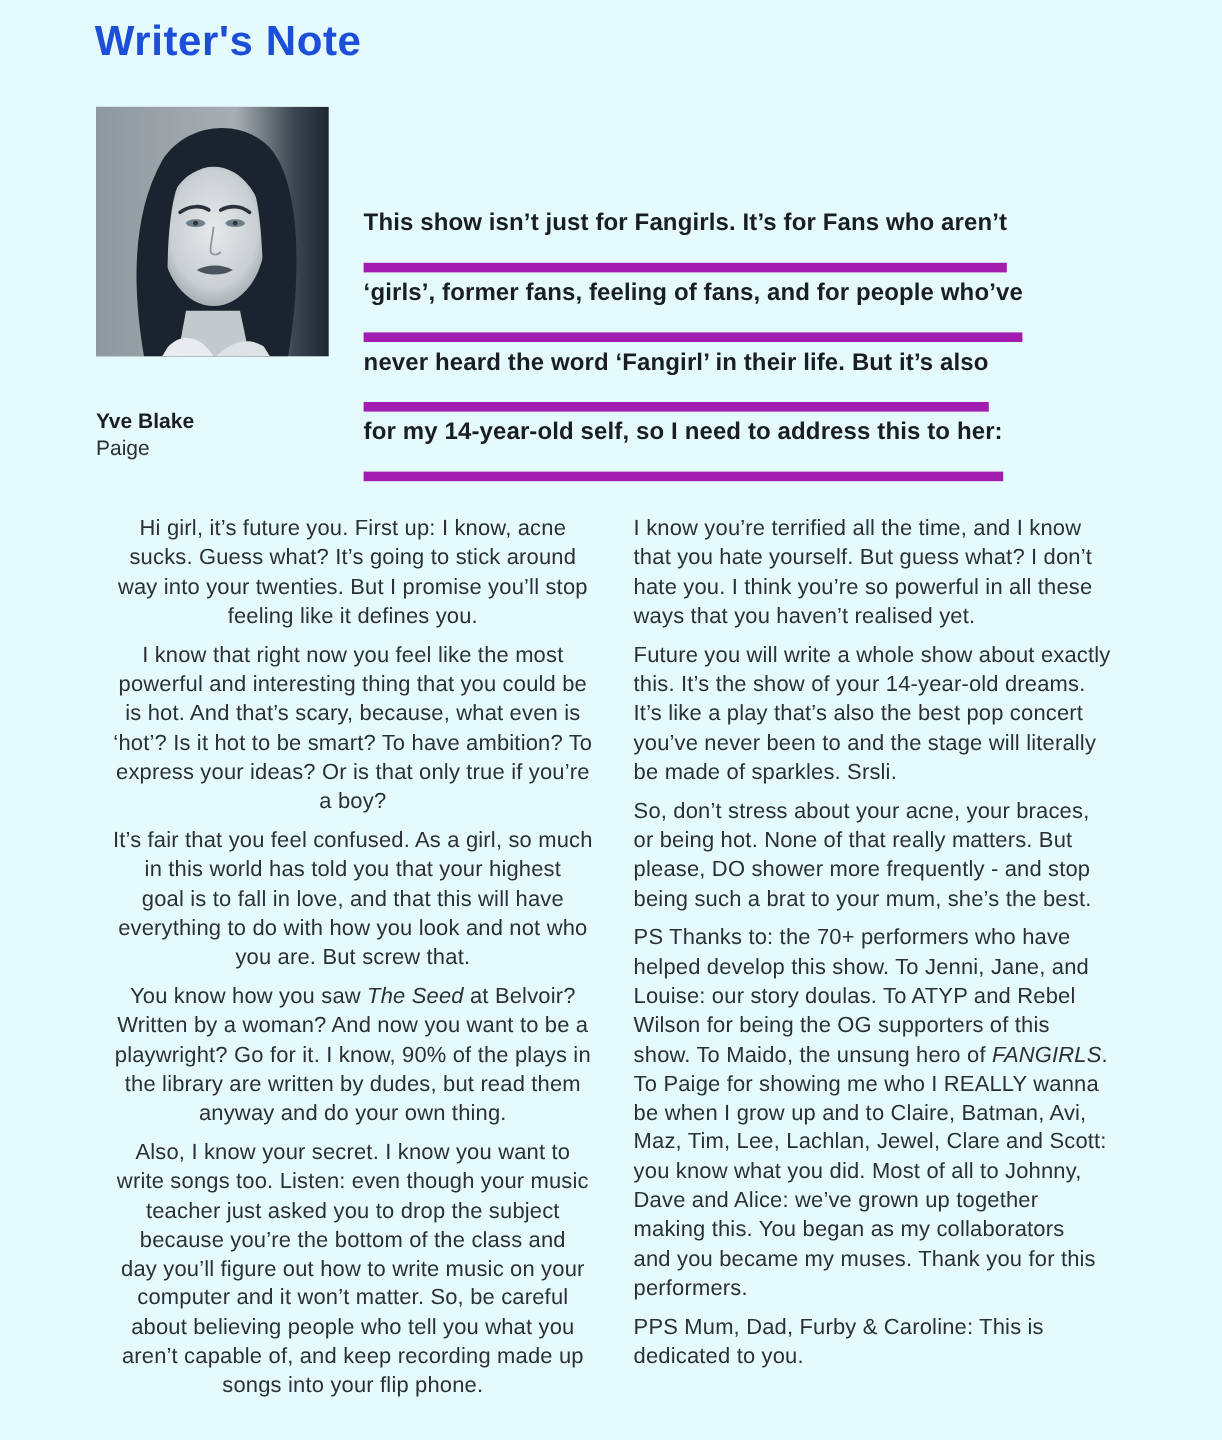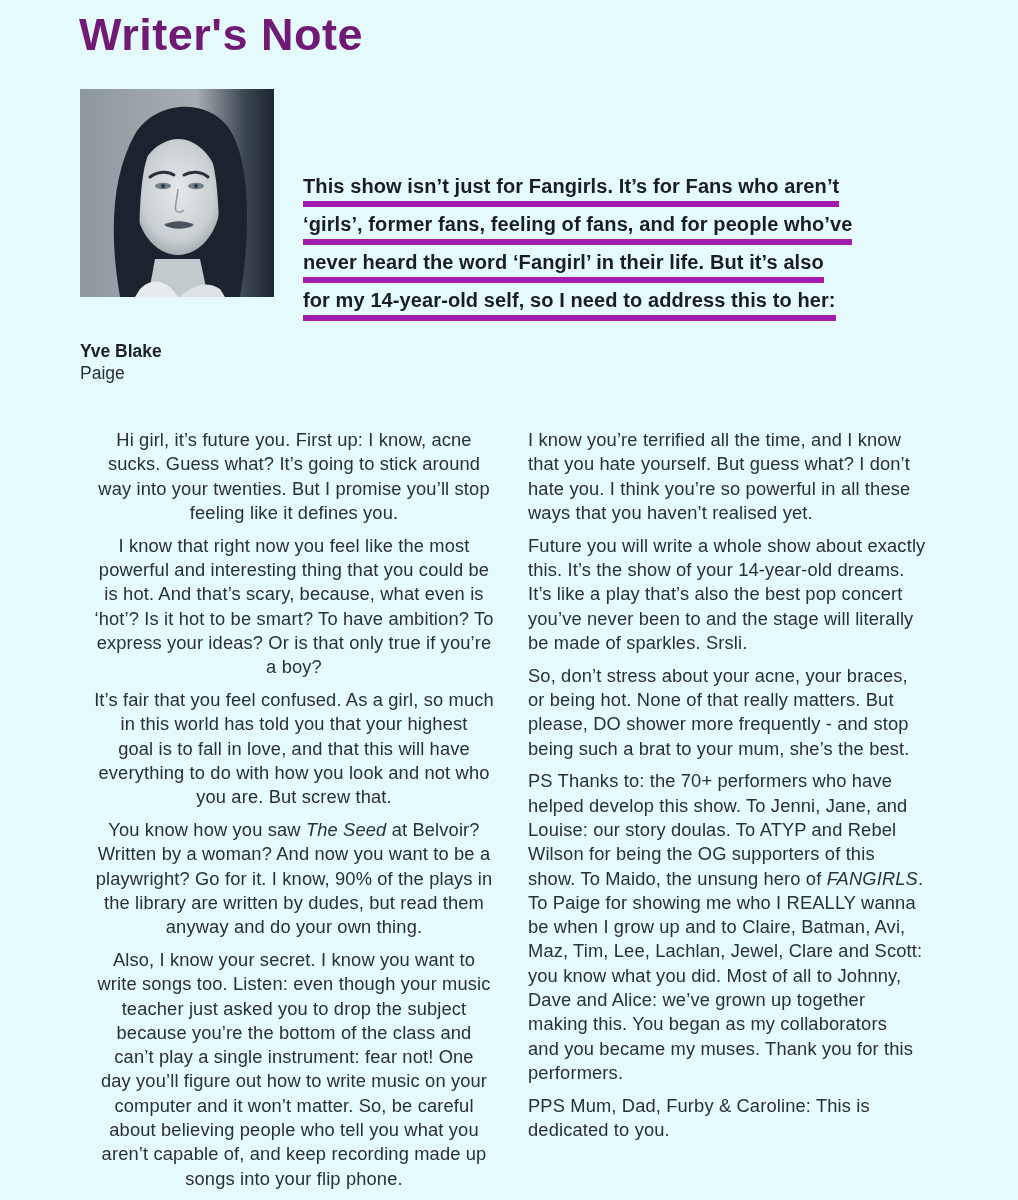--- a/index.html
+++ b/index.html
@@ -13,24 +13,24 @@
       color: #1c1f26;
       font-family: "Liberation Sans", "DejaVu Sans", sans-serif;
       position: relative;
       overflow: hidden;
     }
     .title {
       position: absolute;
       left: 79px;
       top: 2px;
       margin: 0;
-      font-size: 45px;
+      font-size: 35px;
       font-weight: 700;
       letter-spacing: 0.5px;
-      color: #701a75;
+      color: #1d4ed8;
       line-height: 66px;
     }
     .portrait {
       position: absolute;
       left: 80px;
       top: 89px;
       width: 194px;
       height: 208px;
       overflow: hidden;
       background: #8a949c;
@@ -49,23 +49,23 @@
       position: absolute;
       left: 303px;
       top: 172px;
       width: 650px;
       font-size: 20px;
       font-weight: 700;
       color: #1a1d26;
     }
     .intro-line {
       display: inline-block;
-      border-bottom: 6px solid #a21caf;
+      border-bottom: 8px solid #a21caf;
       line-height: 28px;
-      padding-bottom: 1px;
+      padding-bottom: 19px;
       margin-bottom: 3px;
       white-space: nowrap;
       letter-spacing: 0.1px;
     }
     .col {
       position: absolute;
       top: 428px;
       width: 430px;
       font-size: 18.3px;
       line-height: 24.3px;
@@ -164,21 +164,20 @@
     <span class="line">Written by a woman? And now you want to be a</span>
     <span class="line">playwright? Go for it. I know, 90% of the plays in</span>
     <span class="line">the library are written by dudes, but read them</span>
     <span class="line">anyway and do your own thing.</span>
   </p>
   <p class="para">
     <span class="line">Also, I know your secret. I know you want to</span>
     <span class="line">write songs too. Listen: even though your music</span>
     <span class="line">teacher just asked you to drop the subject</span>
     <span class="line">because you’re the bottom of the class and</span>
-    <span class="line">can’t play a single instrument: fear not! One</span>
     <span class="line">day you’ll figure out how to write music on your</span>
     <span class="line">computer and it won’t matter. So, be careful</span>
     <span class="line">about believing people who tell you what you</span>
     <span class="line">aren’t capable of, and keep recording made up</span>
     <span class="line">songs into your flip phone.</span>
   </p>
 </div>
 
 <div class="col right">
   <p class="para">

